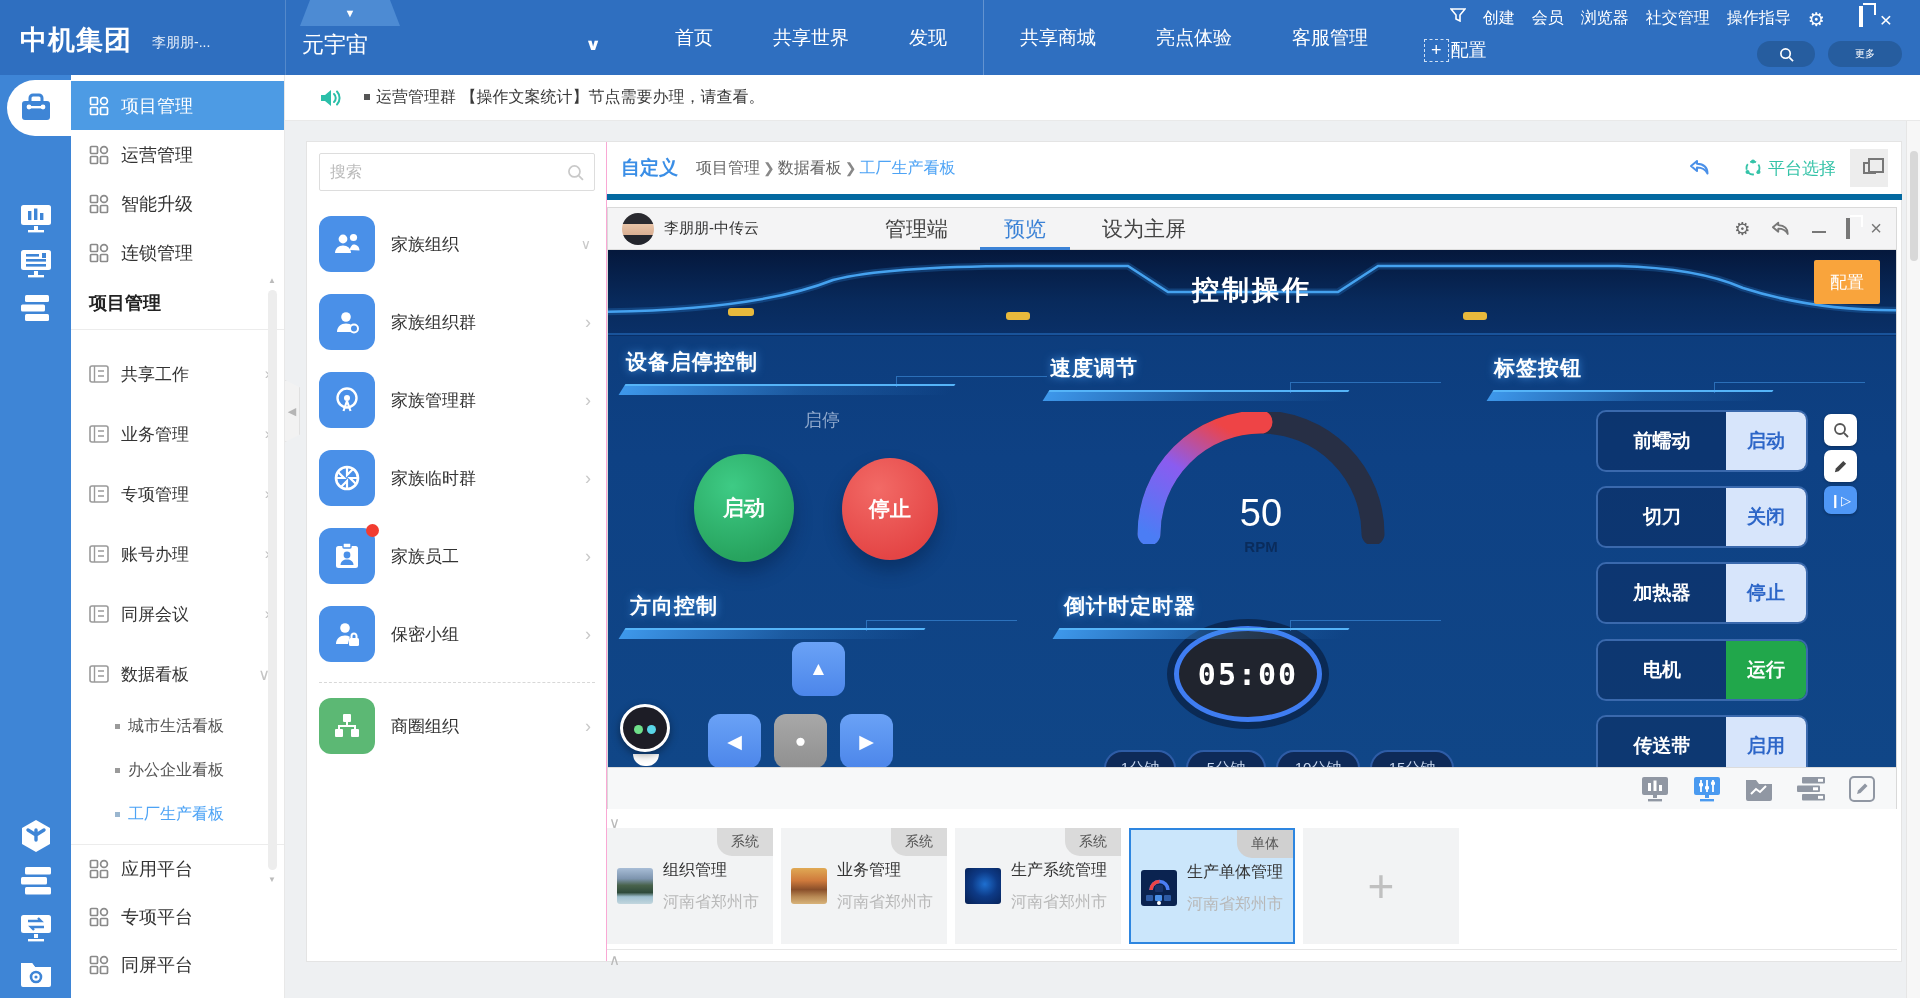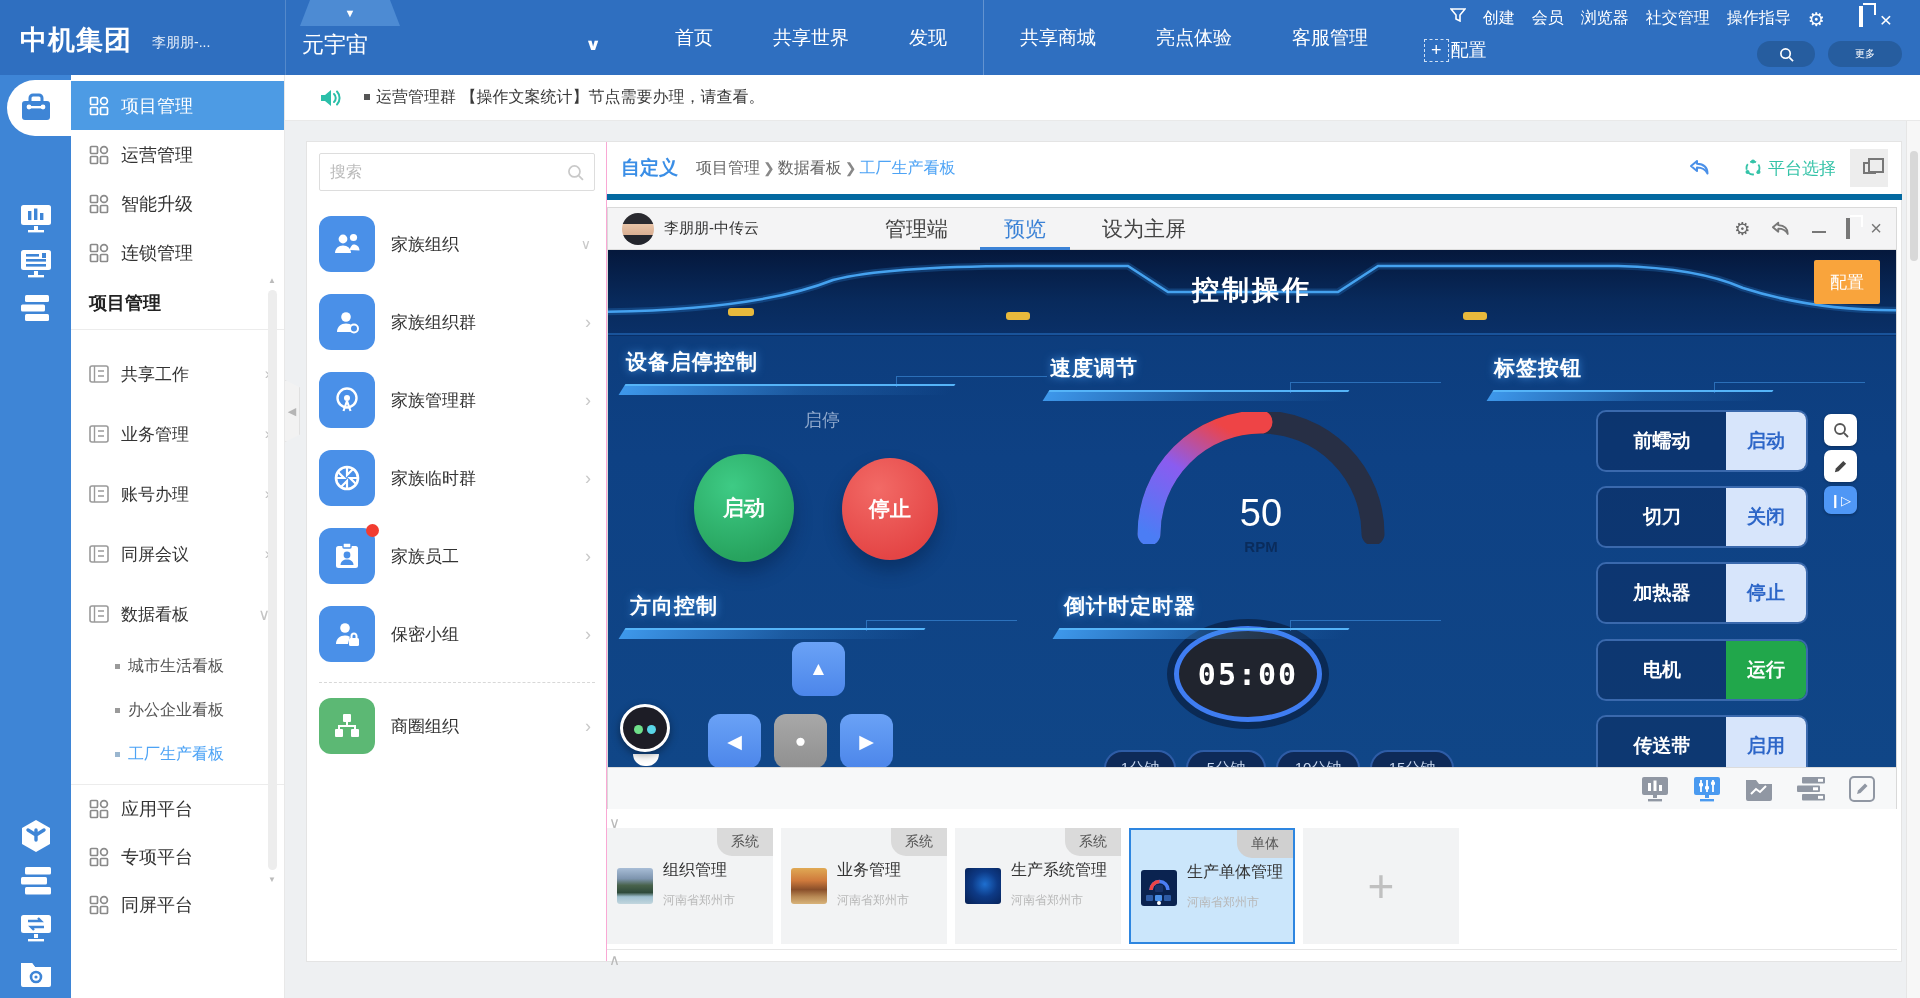--- a/index.html
+++ b/index.html
@@ -119,21 +119,21 @@
 .ptool{position:absolute;left:0;top:559px;width:1288px;height:42px;background:#f7f8f9;border-top:1px solid #dcdcdc;display:flex;align-items:center;justify-content:flex-end;gap:22px;padding-right:20px}
 .ptool .tico{cursor:pointer}
 
 .cards-chev{position:absolute;left:2px;color:#b9b9b9;font-size:15px;cursor:pointer;z-index:3}
 .cardrow{position:absolute;left:0;top:686px;width:1290px;height:116px;display:flex;gap:8px}
 .card{width:166px;height:116px;background:#f2f3f4;position:relative;cursor:pointer;flex-shrink:0}
 .card.sel{background:#cbe6fb;border:2px solid #2e86e0}
 .card-badge{position:absolute;right:0;top:0;width:56px;height:28px;background:#dadada;border-radius:0 0 0 15px;display:flex;align-items:center;justify-content:center;font-size:14px;color:#555}
 .card-thumb{position:absolute;left:10px;top:40px;width:36px;height:36px;border-radius:3px;overflow:hidden}
 .card-title{position:absolute;left:56px;top:32px;font-size:16px;color:#333;white-space:nowrap}
-.card-loc{position:absolute;left:56px;top:64px;font-size:12px;color:#b8b8b8;white-space:nowrap}
+.card-loc{position:absolute;left:56px;top:64px;font-size:16px;color:#b8b8b8;white-space:nowrap}
 .card.add{display:flex;align-items:center;justify-content:center;color:#c0c0c0;font-size:46px;font-weight:100}
 .bot-line{position:absolute;left:0;top:807px;width:1290px;border-top:1px solid #e6e6e6}
 
 .gutter{position:absolute;right:0;top:121px;width:14px;height:877px;background:#f7f7f7;border-left:1px solid #e6e6e6}
 .gutter-thumb{position:absolute;left:3px;top:30px;width:8px;height:110px;background:#d8d8d8;border-radius:4px}
 .thumb1{background:linear-gradient(180deg,#a8bdd6 0%,#7d94ae 30%,#49634c 48%,#2e4a3a 68%,#9fc0cf 80%,#c2d6de 100%)}
 .thumb2{background:linear-gradient(180deg,#e0a954 0%,#cf7a3c 35%,#8a4f2a 60%,#b98a55 80%,#d8b37a 100%)}
 .thumb3{background:radial-gradient(circle at 55% 45%,#1e6fd0 0%,#0d3a86 45%,#071f52 100%)}
 .thumb4{background:#0a2350;position:relative}
 </style>
@@ -307,20 +307,29 @@
     <span>共享工作</span>
       <span class="chev">›</span>
   </div>
   <div class="sb-item">
     <svg width="20" height="18" viewBox="0 0 20 18">
         <rect x="1" y="1" width="18" height="16" rx="2" fill="none" stroke="#9a9a9a" stroke-width="1.6"></rect>
         <path d="M5.5 1v16" stroke="#9a9a9a" stroke-width="1.4"></path>
         <path d="M9 6h6M9 11h6" stroke="#9a9a9a" stroke-width="1.4"></path>
       </svg>
     <span>业务管理</span>
+      <span class="chev">›</span>
+  </div>
+  <div class="sb-item">
+    <svg width="20" height="18" viewBox="0 0 20 18">
+        <rect x="1" y="1" width="18" height="16" rx="2" fill="none" stroke="#9a9a9a" stroke-width="1.6"></rect>
+        <path d="M5.5 1v16" stroke="#9a9a9a" stroke-width="1.4"></path>
+        <path d="M9 6h6M9 11h6" stroke="#9a9a9a" stroke-width="1.4"></path>
+      </svg>
+    <span>专项管理</span>
       <span class="chev">›</span>
   </div>
   <div class="sb-item">
     <svg width="20" height="18" viewBox="0 0 20 18">
         <rect x="1" y="1" width="18" height="16" rx="2" fill="none" stroke="#9a9a9a" stroke-width="1.6"></rect>
         <path d="M5.5 1v16" stroke="#9a9a9a" stroke-width="1.4"></path>
         <path d="M9 6h6M9 11h6" stroke="#9a9a9a" stroke-width="1.4"></path>
       </svg>
     <span>账号办理</span>
       <span class="chev">›</span>

